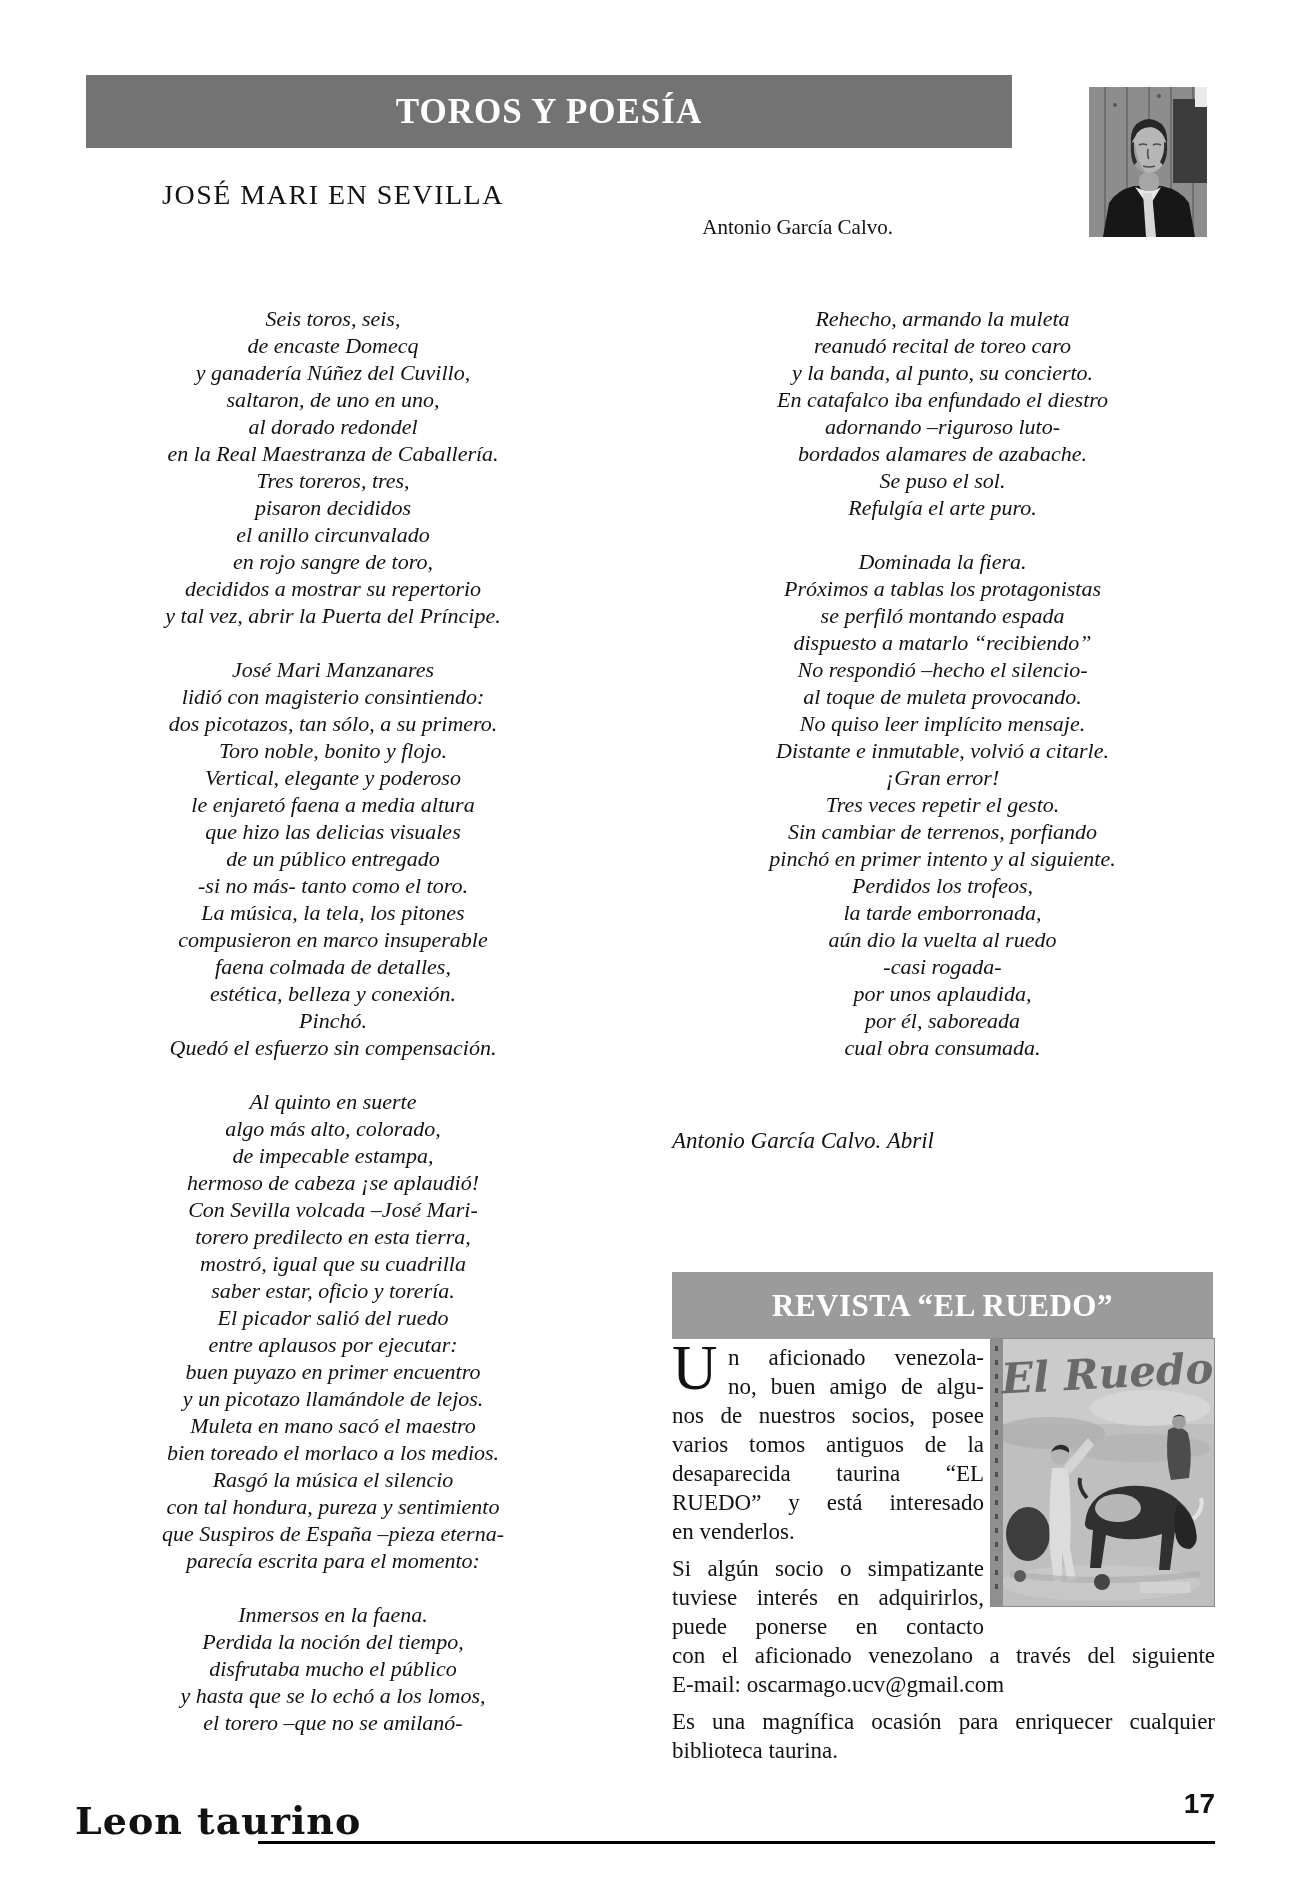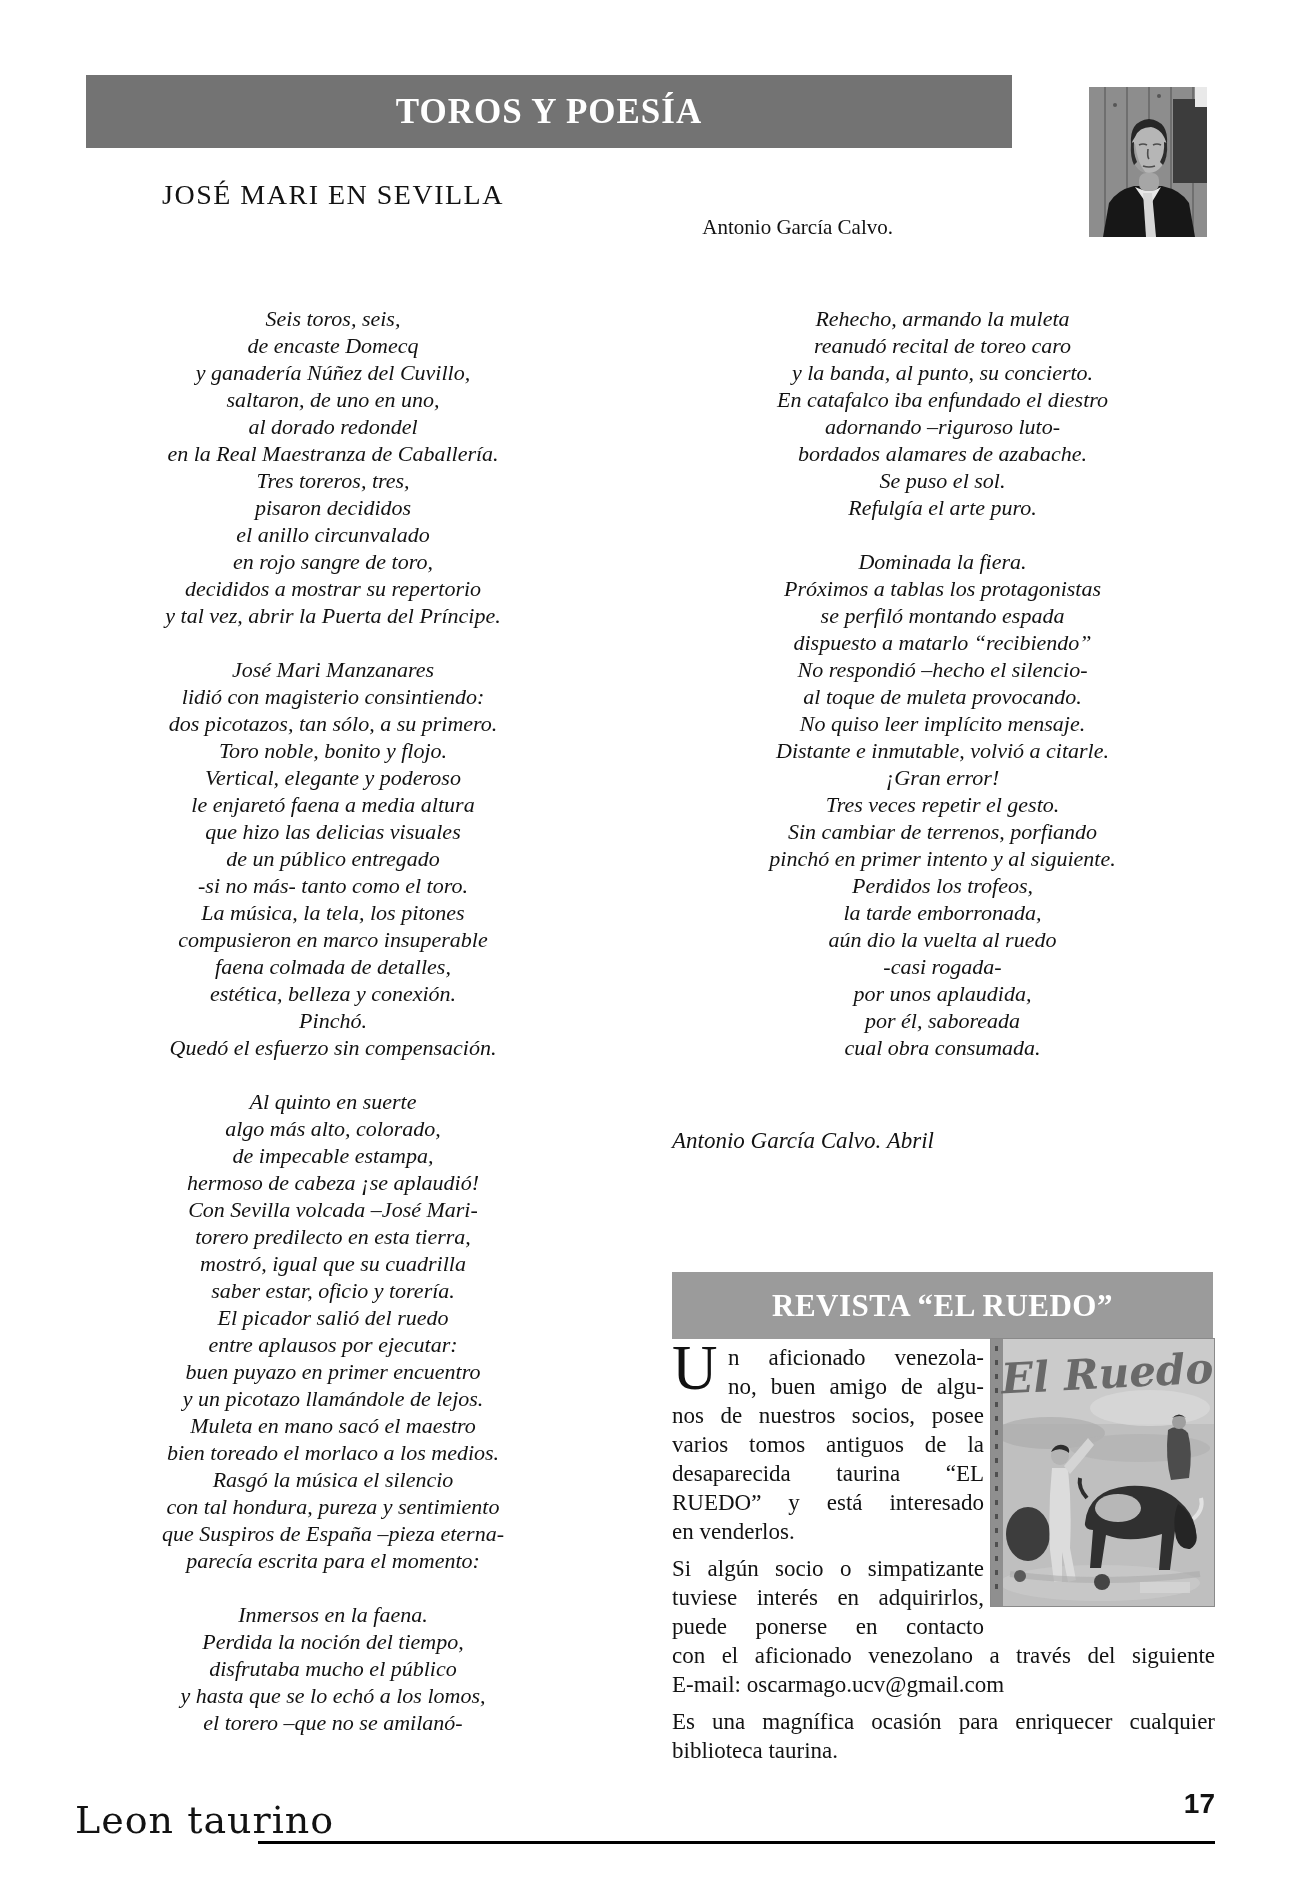--- a/index.html
+++ b/index.html
@@ -44,21 +44,21 @@
   .wide{width:543px;}
   .jline{text-align:justify;text-align-last:justify;}
   .indent{padding-left:56px;}
   .pgap{height:8px;}
   .dropcap{
     position:absolute;left:0;top:-4px;font-size:63px;line-height:58px;font-weight:normal;
   }
   
   .footer-rule{position:absolute;left:258px;top:1841px;width:957px;border-top:3px solid #000;}
   .brand{
-    position:absolute;left:75px;top:1798px;font-size:38px;font-weight:normal;
+    position:absolute;left:75px;top:1798px;font-size:38px;font-weight:bold;
     font-family:"DejaVu Serif", serif;letter-spacing:1px;white-space:nowrap;text-align:right;
   }
   .pageno{
     position:absolute;left:1145px;top:1788px;width:70px;text-align:right;
     font-size:28px;font-weight:bold;font-family:Liberation Sans, sans-serif;
   }
 </style>
 </head>
 <body>
 

